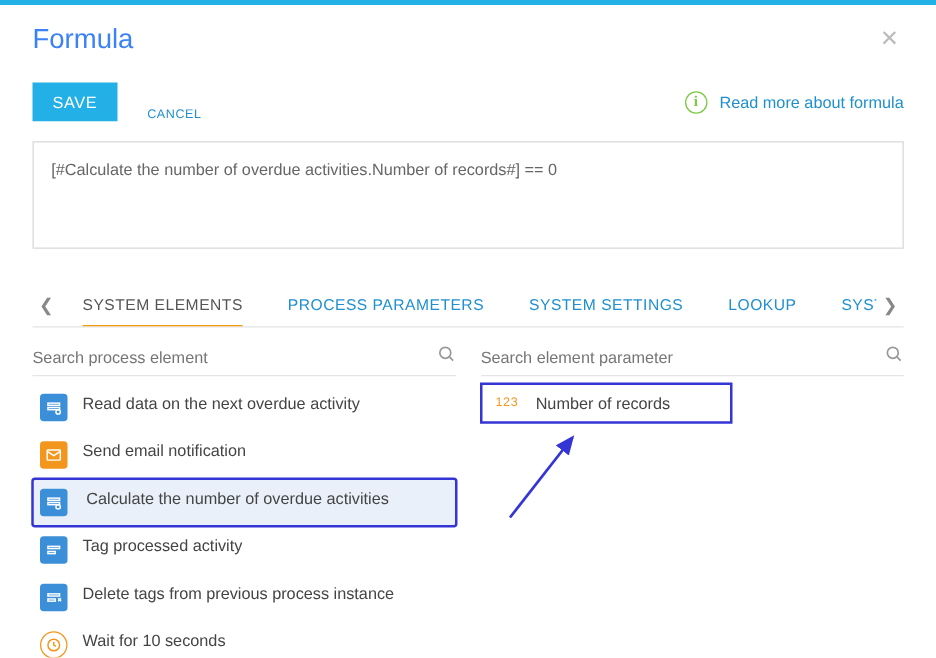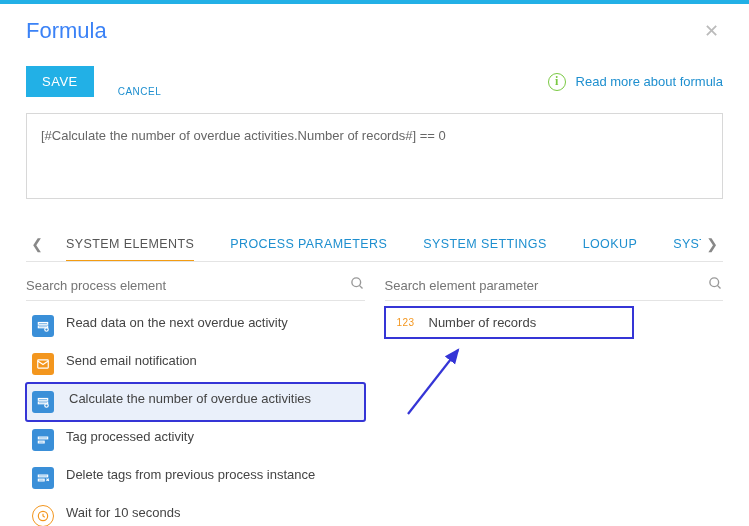--- a/index.html
+++ b/index.html
@@ -30,21 +30,21 @@
   .list-item { display: flex; align-items: flex-start; gap: 12px; padding: 8px 6px; font-size: 13px; color: #444; cursor: pointer; border-radius: 2px; }
   .list-item.selected { background: #eaf0fa; }
   .list-item.highlight { outline: 2px solid #3535d6; outline-offset: -1px; gap: 15px; }
   .el-icon { width: 22px; height: 22px; border-radius: 3px; display: flex; align-items: center; justify-content: center; flex-shrink: 0; }
   .ic-read { background: #3a8fd8; }
   .ic-email { background: #f3961e; }
   .ic-tag { background: #3a8fd8; }
   .ic-delete { background: #3a8fd8; }
   .ic-timer { background: #fff; border: 1.5px solid #f3961e; border-radius: 50%; }
   .param-type { color: #f3961e; font-size: 10px; letter-spacing: 0.5px; width: 22px; text-align: center; }
-  .param-box { outline: 2px solid #3535d6; outline-offset: -1px; display: flex; align-items: center; gap: 12px; padding: 8px 10px; width: 248px; cursor: pointer; }
+  .param-box { outline: 2px solid #3535d6; outline-offset: -1px; display: flex; align-items: center; gap: 12px; padding: 8px 10px; width: 200px; cursor: pointer; }
   .arrow-svg { position: absolute; left: 378px; top: 72px; pointer-events: none; }
 </style>
 </head>
 <body>
 
 <div class="topbar"></div>
 <div class="container">
 
   <div class="header">
     <div class="title">Formula</div>

